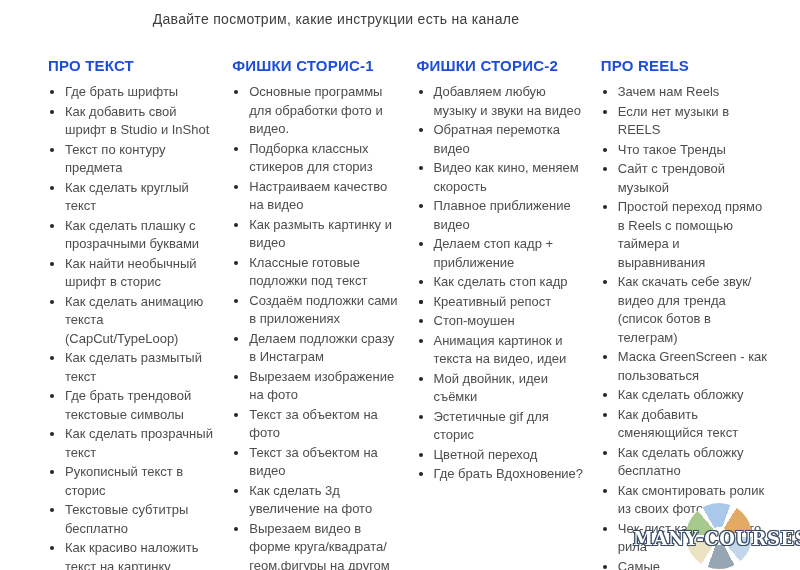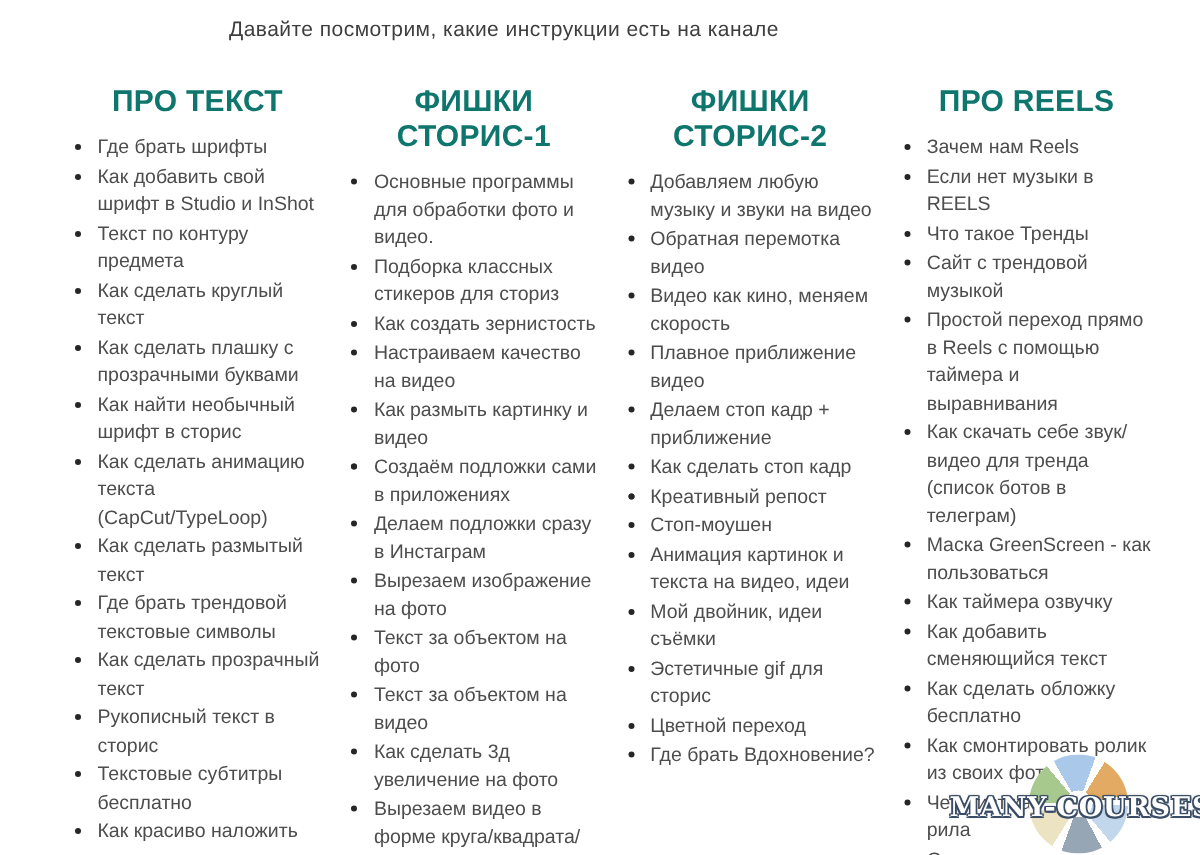--- a/index.html
+++ b/index.html
@@ -27,26 +27,25 @@
   .columns {
     position: absolute;
     left: 48px;
     top: 57px;
     width: 720px;
     display: grid;
     grid-template-columns: repeat(4, 1fr);
     column-gap: 17px;
   }
   .col-heading {
-    font-size: 20px;
+    font-size: 15px;
     font-weight: bold;
-    color: #0f766e;
+    color: #1d4ed8;
     margin: 0 0 9px 0;
     letter-spacing: 0.2px;
-    text-align: center;
   }
   ul.topics {
     list-style: none;
     margin: 0;
     padding: 0;
   }
   li.topic {
     position: relative;
     padding-left: 17px;
     font-size: 13px;
@@ -127,24 +126,23 @@
         <li class="topic"><span class="bullet"></span><span class="topic-text">Рукописный текст в сторис</span></li>
         <li class="topic"><span class="bullet"></span><span class="topic-text">Текстовые субтитры бесплатно</span></li>
         <li class="topic"><span class="bullet"></span><span class="topic-text">Как красиво наложить текст на картинку</span></li>
       </ul>
   </div>
   <div class="column">
     <h2 class="col-heading">ФИШКИ СТОРИС-1</h2>
     <ul class="topics">
         <li class="topic"><span class="bullet"></span><span class="topic-text">Основные программы для обработки фото и видео.</span></li>
         <li class="topic"><span class="bullet"></span><span class="topic-text">Подборка классных стикеров для сториз</span></li>
-        <li class="topic"><span class="bullet"></span><span class="topic-text">Как создать зернистость</span></li>
         <li class="topic"><span class="bullet"></span><span class="topic-text">Настраиваем качество на видео</span></li>
         <li class="topic"><span class="bullet"></span><span class="topic-text">Как размыть картинку и видео</span></li>
-        <li class="topic"><span class="bullet"></span></li>
+        <li class="topic"><span class="bullet"></span><span class="topic-text">Классные готовые подложки под текст</span></li>
         <li class="topic"><span class="bullet"></span><span class="topic-text">Создаём подложки сами в приложениях</span></li>
         <li class="topic"><span class="bullet"></span><span class="topic-text">Делаем подложки сразу в Инстаграм</span></li>
         <li class="topic"><span class="bullet"></span><span class="topic-text">Вырезаем изображение на фото</span></li>
         <li class="topic"><span class="bullet"></span><span class="topic-text">Текст за объектом на фото</span></li>
         <li class="topic"><span class="bullet"></span><span class="topic-text">Текст за объектом на видео</span></li>
         <li class="topic"><span class="bullet"></span><span class="topic-text">Как сделать 3д увеличение на фото</span></li>
         <li class="topic"><span class="bullet"></span><span class="topic-text">Вырезаем видео в форме круга/квадрата/геом.фигуры на другом фоне</span></li>
       </ul>
   </div>
   <div class="column">
@@ -169,21 +167,21 @@
   <div class="column">
     <h2 class="col-heading">ПРО REELS</h2>
     <ul class="topics">
         <li class="topic"><span class="bullet"></span><span class="topic-text">Зачем нам Reels</span></li>
         <li class="topic"><span class="bullet"></span><span class="topic-text">Если нет музыки в REELS</span></li>
         <li class="topic"><span class="bullet"></span><span class="topic-text">Что такое Тренды</span></li>
         <li class="topic"><span class="bullet"></span><span class="topic-text">Сайт с трендовой музыкой</span></li>
         <li class="topic"><span class="bullet"></span><span class="topic-text">Простой переход прямо в Reels с помощью таймера и выравнивания</span></li>
         <li class="topic"><span class="bullet"></span><span class="topic-text">Как скачать себе звук/видео для тренда (список ботов в телеграм)</span></li>
         <li class="topic"><span class="bullet"></span><span class="topic-text">Маска GreenScreen - как пользоваться</span></li>
-        <li class="topic"><span class="bullet"></span><span class="topic-text">Как таймера озвучку</span></li>
+        <li class="topic"><span class="bullet"></span><span class="topic-text">Как сделать обложку</span></li>
         <li class="topic"><span class="bullet"></span><span class="topic-text">Как добавить сменяющийся текст</span></li>
         <li class="topic"><span class="bullet"></span><span class="topic-text">Как сделать обложку бесплатно</span></li>
         <li class="topic"><span class="bullet"></span><span class="topic-text">Как смонтировать ролик из своих фото</span></li>
         <li class="topic"><span class="bullet"></span><span class="topic-text">Чек-лист качественного рила</span></li>
         <li class="topic"><span class="bullet"></span><span class="topic-text">Самые распространенные баги в Reels</span></li>
       </ul>
   </div>
 </div>
 
 <div class="watermark">

